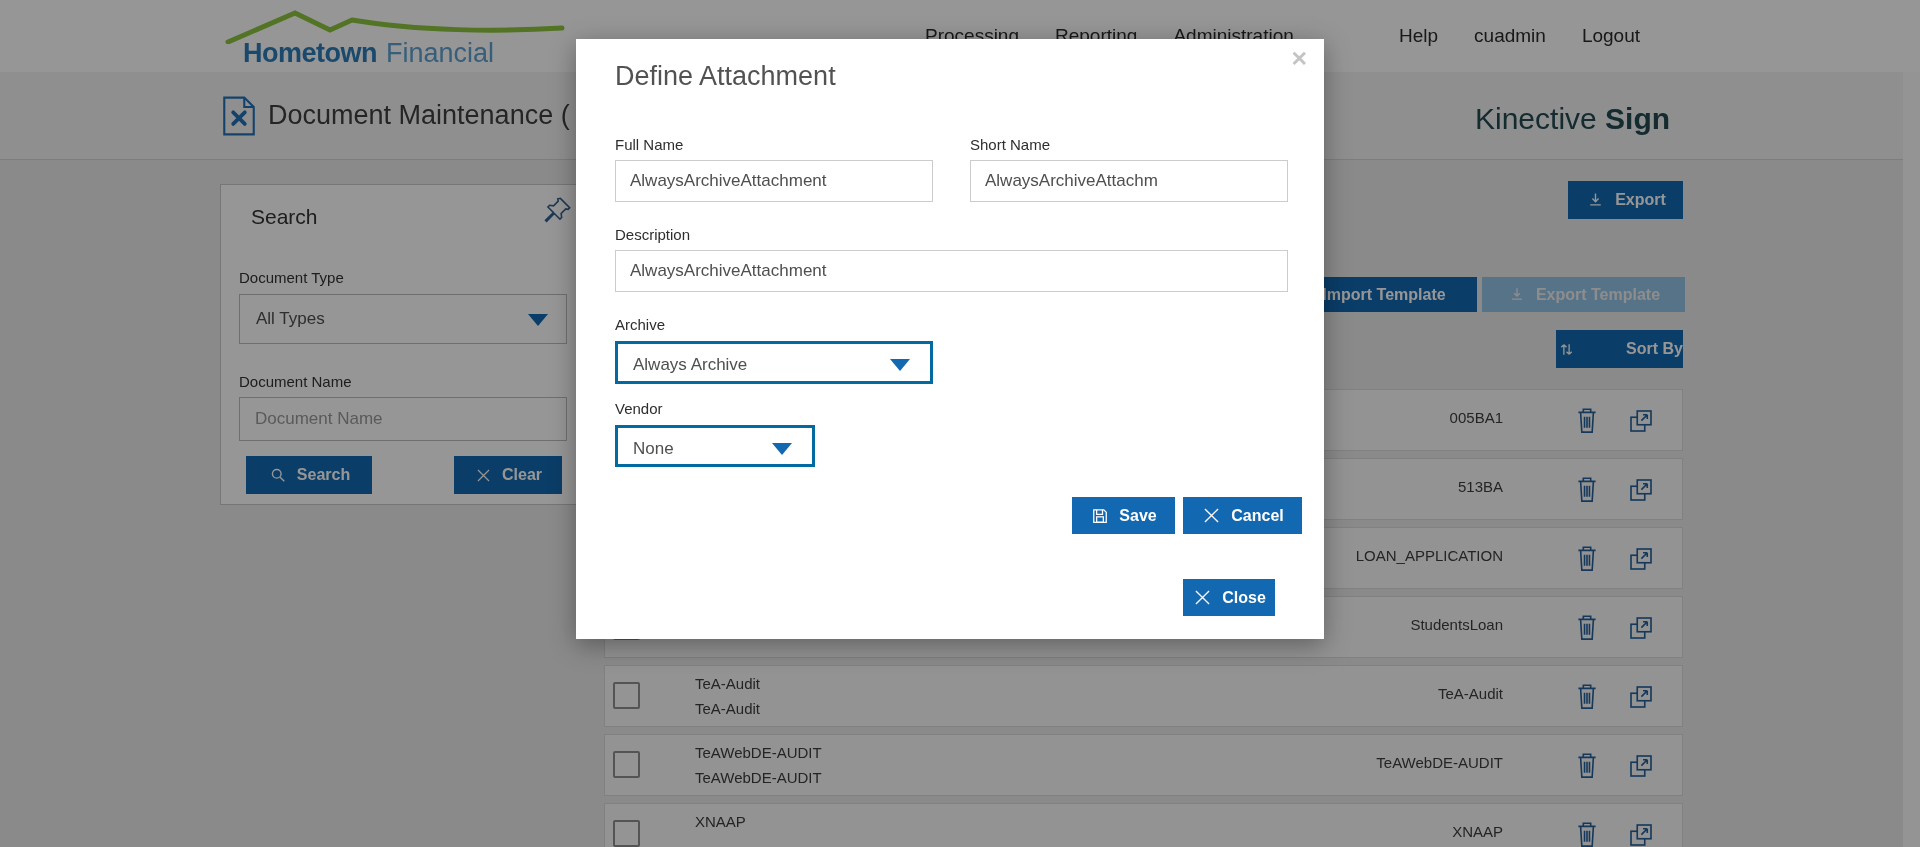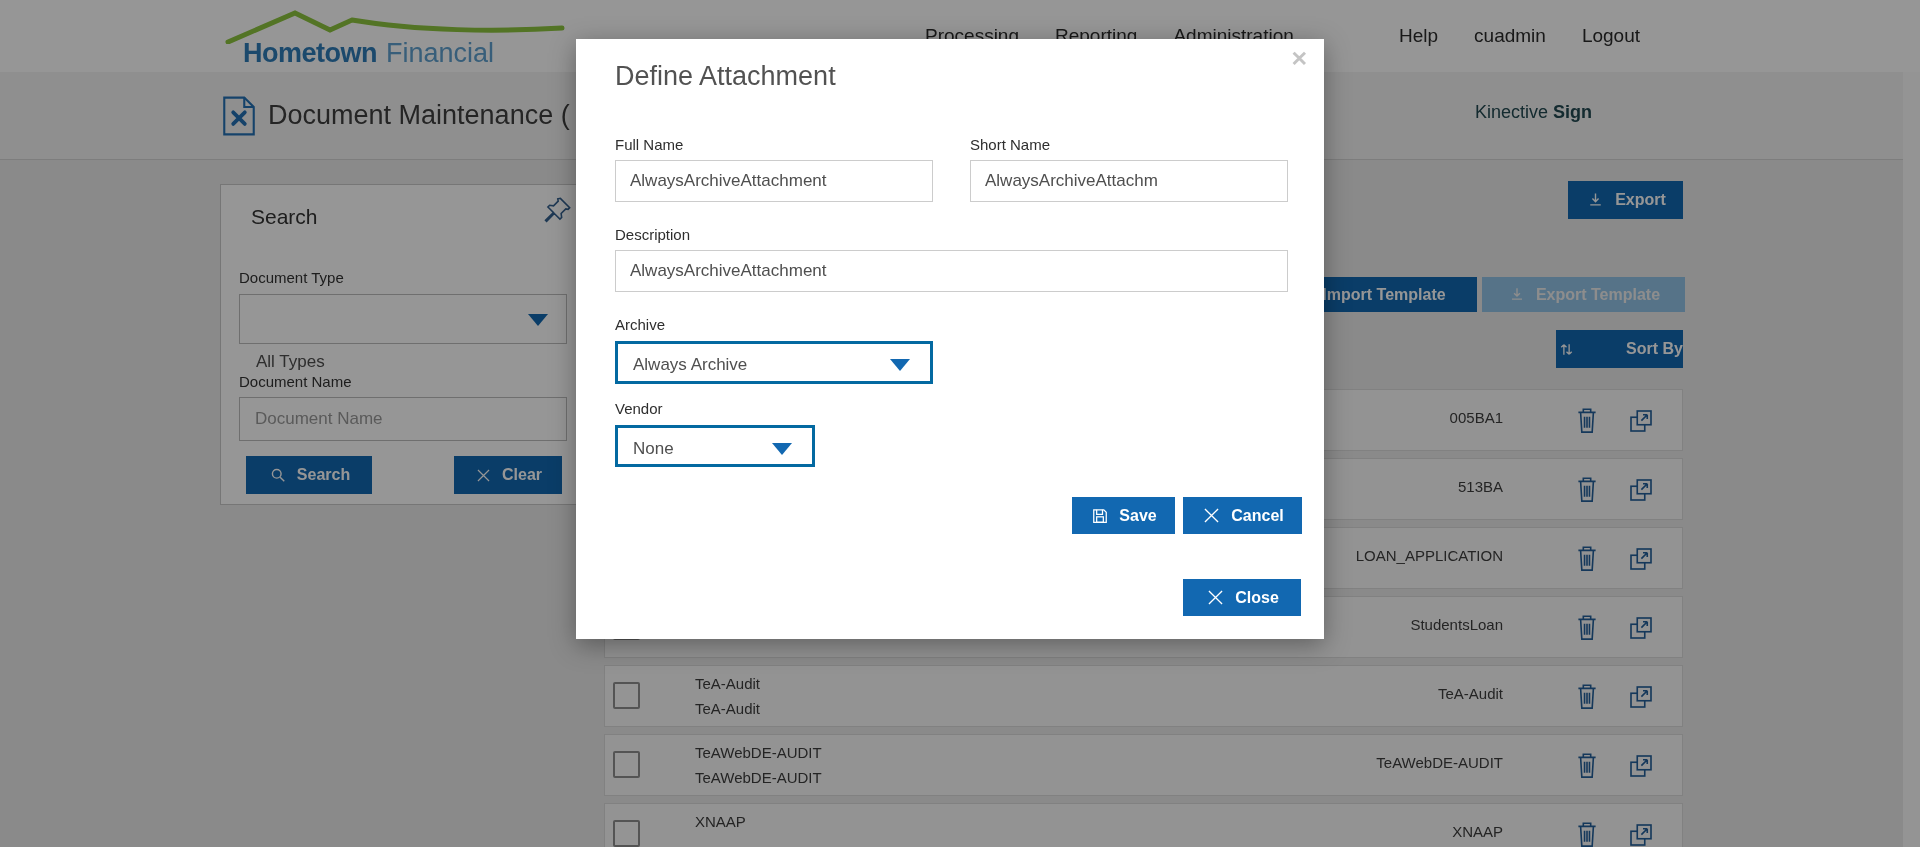--- a/index.html
+++ b/index.html
@@ -15,31 +15,31 @@
   .logo-secondary { font-size:27px; font-weight:400; color:#5FA1CF; margin-left:9px; }
   .nav-group { position:absolute; top:0; height:72px; display:flex; align-items:center; gap:36px; }
   .nav-group.g1 { left:925px; }
   .nav-group.g2 { left:1399px; }
   .nav-item { font-size:19px; color:#2B2B2B; cursor:pointer; white-space:nowrap; }
 
   
   .subheader { position:absolute; left:0; top:72px; width:1920px; height:88px; background:#F4F4F4; border-bottom:1px solid #D5D5D5; }
   .page-icon { position:absolute; left:222px; top:24px; }
   .page-title { position:absolute; left:268px; top:28px; font-size:27px; color:#3F3F3F; white-space:nowrap; }
-  .product { position:absolute; left:1475px; top:30px; font-size:18px; color:#234A52; white-space:nowrap; }
+  .product { position:absolute; left:1475px; top:30px; font-size:30px; color:#234A52; white-space:nowrap; }
   .product b { font-weight:bold; }
 
   
   .search-panel { position:absolute; left:220px; top:184px; width:370px; height:321px; background:#FFFFFF; border:1px solid #C9C9C9; }
   .search-title { position:absolute; left:30px; top:20px; font-size:21px; color:#333333; }
   .pin { position:absolute; right:16px; top:10px; }
   .field-label { font-size:15px; color:#333333; }
   .sp-label-type { position:absolute; left:18px; top:84px; }
   .sp-dropdown { position:absolute; left:18px; top:109px; width:328px; height:50px; border:1px solid #BDBDBD; background:#FFFFFF; cursor:pointer; }
-  .sp-dropdown .dd-text { position:absolute; left:16px; top:14px; font-size:17px; color:#4F4F4F;margin-top:43px; }
+  .sp-dropdown .dd-text { position:absolute; left:16px; top:14px; font-size:17px; color:#4F4F4F; }
   .caret { position:absolute; width:0; height:0; border-left:10px solid transparent; border-right:10px solid transparent; border-top:12px solid #1268B1; }
   .sp-dropdown .caret { right:18px; top:19px; }
   .sp-label-name { position:absolute; left:18px; top:188px; }
   .sp-input { position:absolute; left:18px; top:212px; width:328px; height:44px; border:1px solid #BDBDBD; font-size:17px; color:#4F4F4F; padding-left:15px; font-family:"Liberation Sans", sans-serif; }
   .sp-input::placeholder { color:#9A9A9A; }
   .btn { display:flex; align-items:center; justify-content:center; gap:9px; background:#1268B1; color:#FFFFFF; font-size:16px; font-weight:bold; border:none; cursor:pointer; font-family:"Liberation Sans", sans-serif; }
   .btn svg { flex:0 0 auto; }
   .btn-search { position:absolute; left:25px; top:271px; width:126px; height:38px; }
   .btn-clear { position:absolute; left:233px; top:271px; width:108px; height:38px; }
 
@@ -75,21 +75,21 @@
   .lbl-desc { left:39px; top:187px; }      .in-desc { left:39px; top:211px; width:673px; }
   .lbl-archive { left:39px; top:277px; }
   .m-select { position:absolute; border:3px solid #0369a1; background:#fff; cursor:pointer; }
   .sel-archive { left:39px; top:302px; width:318px; height:43px; }
   .lbl-vendor { left:39px; top:361px; }
   .sel-vendor { left:39px; top:386px; width:200px; height:42px; }
   .m-select .dd-text { position:absolute; left:15px; top:11px; font-size:17px; color:#4F4F4F; }
   .m-select .caret { right:20px; top:15px; }
   .btn-save { position:absolute; left:496px; top:458px; width:103px; height:37px; }
   .btn-cancel { position:absolute; left:607px; top:458px; width:119px; height:37px; }
-  .btn-close { position:absolute; left:607px; top:540px; width:118px; height:37px; }
+  .btn-close { position:absolute; left:607px; top:540px; width:92px; height:37px; }
 
   svg { display:block; }
 </style>
 </head>
 <body>
 
 <div id="canvas">
 
   <div class="header">
     <div class="logo">

